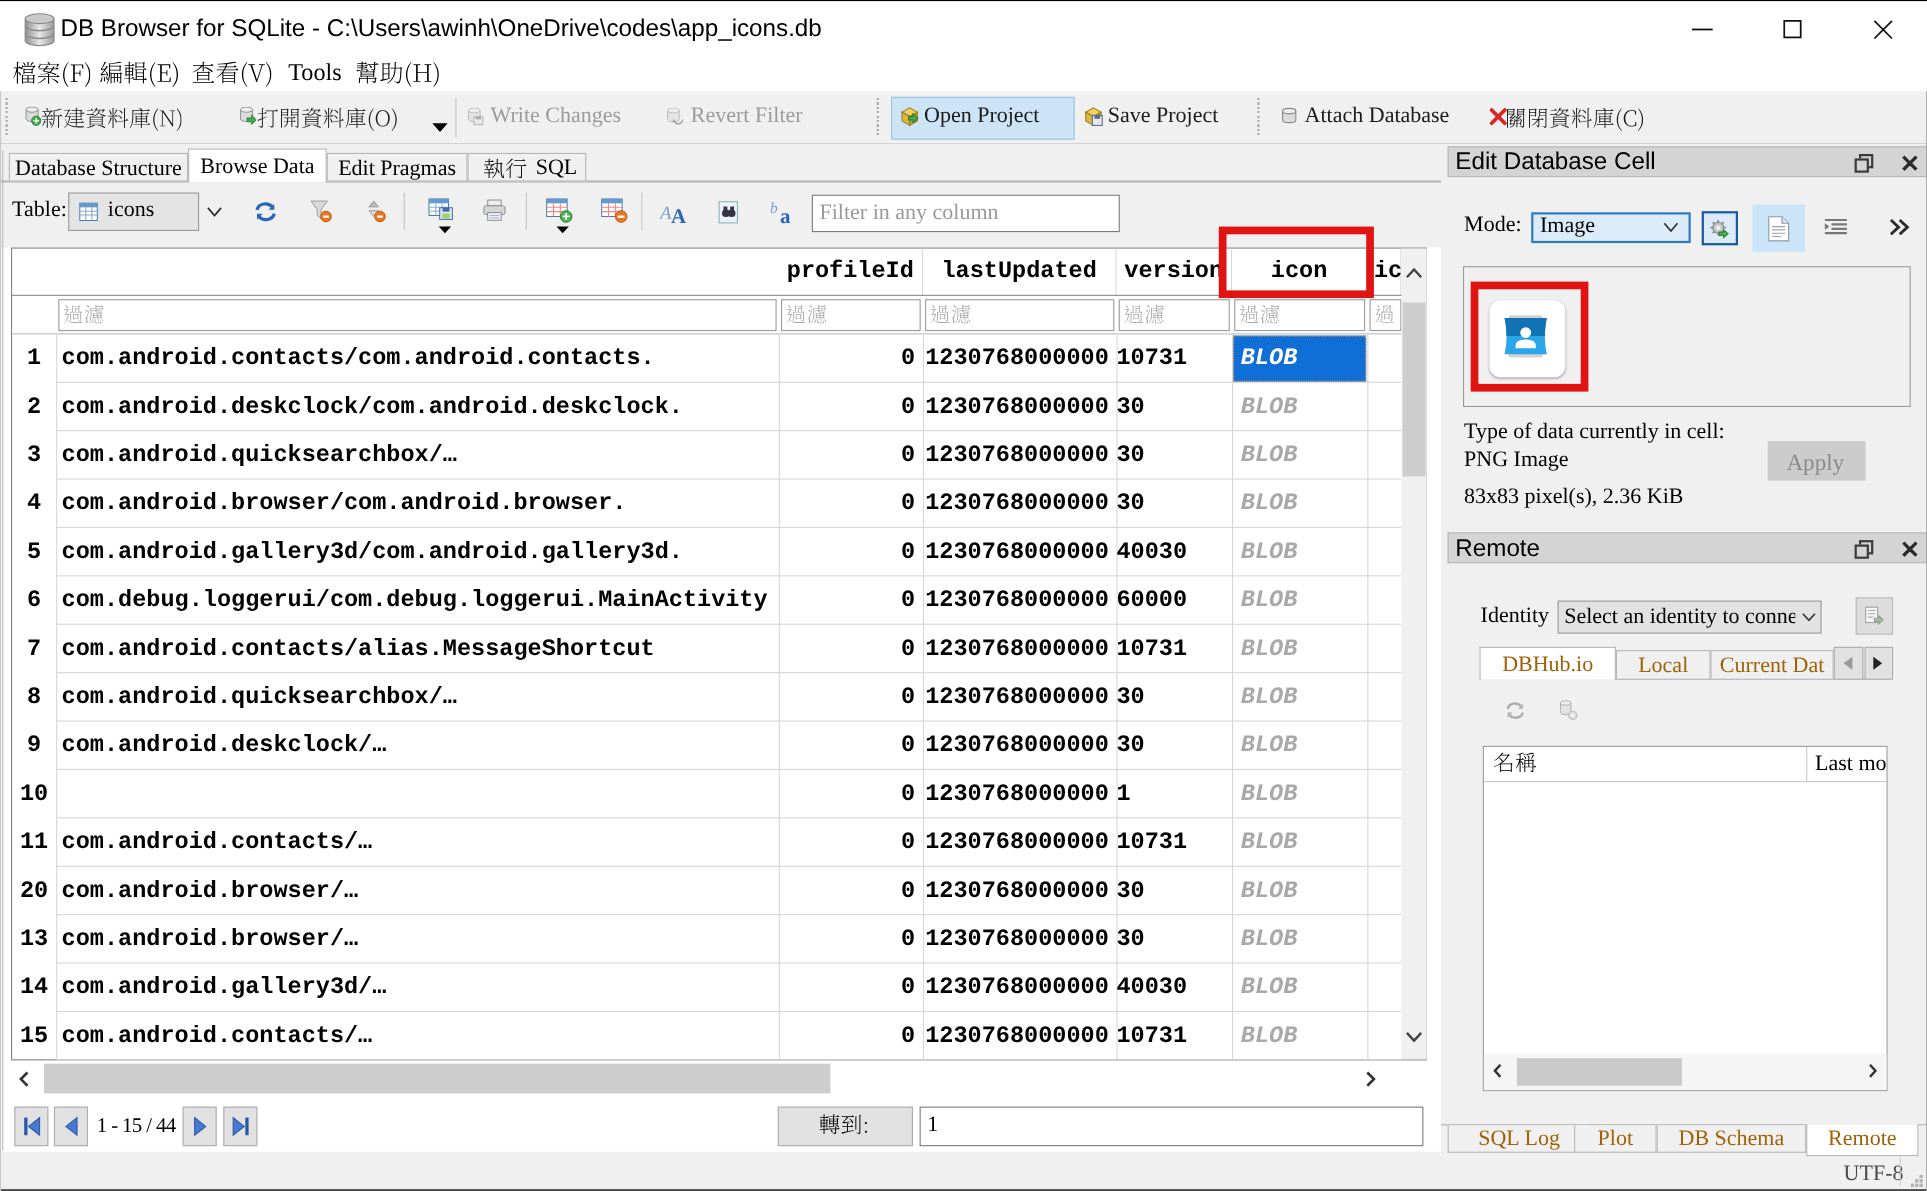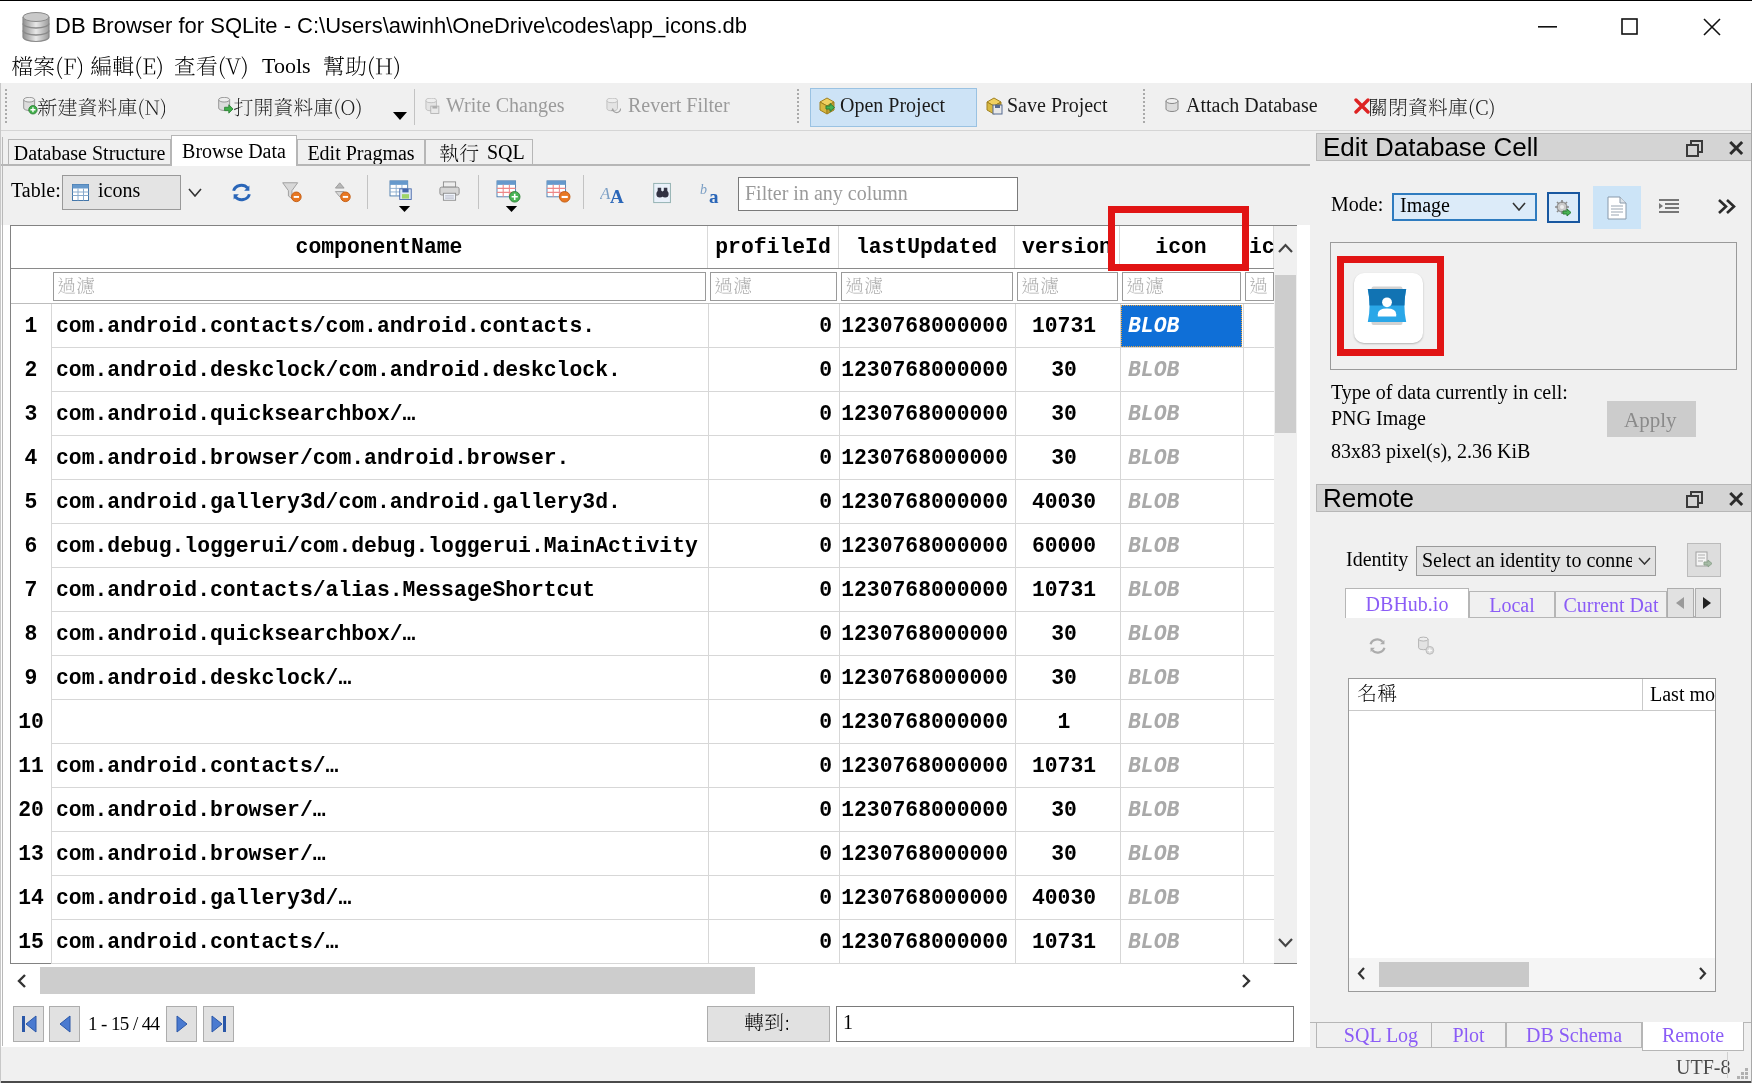--- a/index.html
+++ b/index.html
@@ -30,40 +30,40 @@
 #ghline { position:absolute; left:0; top:42px; width:100%; height:1px; background:#8a8a8a; }
 .fbox { position:absolute; top:46px; height:29px; background:#fff; border:1px solid #9a9a9a; color:#a9a9a9; font-size:21px; padding-left:6px; line-height:27px; }
 #fline { position:absolute; left:0; top:77px; width:100%; height:1px; background:#bdbdbd; }
 .gline { position:absolute; left:40px; width:1223px; height:1px; background:#d7d7d7; }
 .gvline { position:absolute; top:78px; bottom:0; width:1px; background:#d7d7d7; }
 .rn { position:absolute; left:0px; width:40px; height:44px; font-family:"Liberation Mono",monospace; font-weight:bold; font-size:21.4px; line-height:44px; text-align:center; }
 .c { position:absolute; height:44px; font-family:"Liberation Mono",monospace; font-weight:bold; font-size:21.4px; line-height:44px; white-space:pre; }
 .comp { left:45px; }
 .pid  { left:697px; width:124px; text-align:right; }
 .lu   { left:828px; width:169px; text-align:right; }
-.ver  { left:1004px; width:98px; text-align:center; }
+.ver  { left:1004px; width:98px; text-align:left; }
 .blob { left:1117px; color:#a9a9a9; font-style:italic; }
 .blobsel { position:absolute; left:1110px; width:121px; height:42px; background:#0f6fd7; color:#fff; font-family:"Liberation Mono",monospace; font-weight:bold; font-style:italic; font-size:21.4px; line-height:42px; padding-left:7px; outline:1px dotted #e8a33d; outline-offset:-1px; }
 
 
 .sb { position:absolute; background:#f0f0f0; }
 .sbthumb { position:absolute; background:#cdcdcd; }
 
 
 .navb { position:absolute; width:31px; height:36px; background:#e1e1e1; border:1px solid #adadad; }
 
 
-.dockhdr { position:absolute; left:1316px; width:436px; height:28px; background:#d4d4d4; border:1px solid #b7b7b7; font-family:"Liberation Sans",sans-serif; font-size:26px; color:#000; padding-left:6px; line-height:26px; }
+.dockhdr { position:absolute; left:1316px; width:436px; height:28px; background:#d4d4d4; border:1px solid #b7b7b7; font-family:"Liberation Sans",sans-serif; font-size:22px; color:#000; padding-left:6px; line-height:26px; }
 .flicon { position:absolute; width:13px; height:13px; border:2px solid #3a3a3a; background:#d4d4d4; }
 .xicon { position:absolute; font-family:"Liberation Sans",sans-serif; font-weight:bold; color:#2b2b2b; font-size:22px; }
 
 .serif { position:absolute; font-size:20px; color:#000; white-space:nowrap; }
 
 
-.rtab { position:absolute; font-size:20px; white-space:nowrap; overflow:hidden; color:#8b5cf6; text-align:center; border:1px solid #b6b6b6; background:#f0f0f0; }
+.rtab { position:absolute; font-size:20px; white-space:nowrap; overflow:hidden; color:#a16207; text-align:center; border:1px solid #b6b6b6; background:#f0f0f0; }
 
 .redbox { position:absolute; border:7px solid #e11414; z-index:50; }
 </style></head>
 <body>
 <svg width="0" height="0" style="position:absolute">
     <defs>
       <path id="c27284" d="M49 604H245L284 652Q284 652 296 642Q309 632 326 618Q343 604 357 590Q355 582 348 578Q342 574 331 574H57ZM175 604H221V588Q200 468 159 360Q118 251 50 160L35 173Q72 235 100 305Q127 375 146 451Q164 527 175 604ZM186 838 266 828Q264 818 256 811Q249 804 231 801V-51Q231 -55 226 -60Q220 -64 212 -68Q204 -71 196 -71H186ZM231 438Q274 416 300 394Q326 372 339 352Q352 331 354 315Q357 299 352 288Q346 278 336 276Q325 275 312 284Q305 307 289 334Q273 361 254 387Q235 413 219 432ZM469 403H806V373H469ZM410 661H896V631H410ZM458 540V565L513 540H794L817 567L875 523Q870 518 862 514Q854 510 840 508V356Q840 353 828 346Q817 339 803 339H797V510H501V349Q501 346 491 339Q481 332 464 332H458ZM421 148H870V118H421ZM416 8H870V-22H416ZM396 284V309L451 284H857L881 313L941 267Q936 262 928 258Q919 253 904 251V-54Q904 -57 892 -64Q881 -70 867 -70H860V254H439V-55Q439 -58 429 -65Q419 -72 402 -72H396ZM623 284H667V1H623ZM624 828 700 820Q699 810 692 804Q685 797 668 794V639H624ZM439 817Q478 798 502 778Q526 758 538 739Q549 720 550 704Q552 689 546 680Q541 670 530 668Q520 667 508 676Q504 697 490 722Q477 746 460 770Q444 793 428 810ZM877 661H866L899 696L962 634Q958 629 948 628Q939 626 925 625Q912 608 891 586Q870 563 854 549L838 556Q844 569 852 588Q859 608 866 628Q873 648 877 661ZM404 699H423Q436 641 424 600Q413 558 393 539Q385 532 374 528Q363 523 353 524Q343 526 337 534Q330 545 336 557Q341 569 353 579Q373 594 389 629Q405 664 404 699ZM810 820 892 797Q888 788 879 782Q870 777 853 777Q834 746 804 709Q773 672 743 642H720Q736 667 752 698Q769 729 784 761Q799 793 810 820Z"></path>
       <path id="c26696" d="M394 125Q389 120 378 118Q366 116 351 124Q287 58 208 10Q130 -37 58 -62L48 -43Q118 -12 198 46Q277 104 341 179ZM614 157Q695 130 750 104Q804 77 838 53Q871 29 886 10Q901 -10 902 -23Q902 -36 892 -40Q883 -45 867 -40Q848 -21 816 3Q785 27 748 53Q711 79 674 102Q636 126 604 144ZM757 621Q749 601 718 603Q704 542 670 492Q636 441 571 401Q506 361 399 332Q292 304 131 286L126 303Q280 323 382 354Q484 385 545 428Q606 470 636 524Q667 579 677 645ZM279 462Q414 444 509 424Q604 405 666 386Q727 367 762 350Q796 332 808 318Q821 305 818 297Q815 289 802 288Q789 286 773 293Q717 322 638 348Q558 375 460 398Q362 422 250 442ZM250 442Q270 463 296 494Q321 526 347 561Q373 596 394 628Q415 660 427 681L502 644Q497 636 486 632Q475 628 450 635L468 645Q452 622 424 585Q395 548 363 509Q331 470 304 440ZM844 609Q844 609 856 599Q869 589 886 574Q904 560 918 546Q915 530 892 530H96L87 560H803ZM556 333Q555 323 546 316Q538 309 519 307V-53Q519 -56 514 -60Q509 -65 501 -68Q493 -71 484 -71H475V343ZM873 290Q873 290 880 284Q888 278 900 268Q912 258 926 247Q939 236 950 225Q946 209 924 209H64L55 239H831ZM443 844Q480 833 502 818Q524 803 534 787Q545 771 546 757Q548 743 542 734Q536 725 526 723Q516 721 504 730Q500 757 478 787Q456 817 432 835ZM846 729 880 763 943 702Q933 695 905 693Q894 676 876 655Q857 634 840 620L824 628Q832 647 842 678Q853 709 857 729ZM149 767Q162 725 160 693Q158 661 148 640Q137 618 122 607Q109 597 92 595Q74 593 67 605Q61 616 67 628Q73 639 84 646Q109 660 122 694Q136 729 130 766ZM889 729V699H134V729Z"></path>
       <path id="c40" d="M151 299Q151 206 167 127Q183 48 220 -32Q258 -111 324 -205L306 -220Q197 -101 146 25Q94 151 94 299Q94 447 146 573Q197 699 306 818L324 803Q258 709 220 630Q182 550 166 471Q151 392 151 299Z"></path>
       <path id="c70" d="M56 0V29L188 40H209L348 29V0ZM162 0Q164 83 164 166Q164 249 164 333V390Q164 474 164 558Q164 641 162 723H233Q232 641 232 556Q231 471 231 377V357Q231 255 232 169Q232 83 233 0ZM198 350V383H440V350ZM433 244 420 354V379L433 487H465V244ZM56 694V723H198V684H188ZM548 548 520 715 555 689H198V723H578L586 548Z"></path>
@@ -366,21 +366,20 @@
 <svg class="abs" style="left:700px;top:182px" width="26" height="22" viewBox="0 0 26 22">
   <text x="0" y="12" font-family="Liberation Serif" font-size="14" font-style="italic" fill="#7a9ec4">b</text>
   <text x="9" y="21" font-family="Liberation Serif" font-size="19" font-weight="bold" fill="#2a66b8">a</text>
 </svg>
 
 <div class="abs" style="left:738px;top:177px;width:280px;height:34px;background:#fff;border:1px solid #7a7a7a"></div>
 <div class="serif" style="left:745px;top:182px;color:#9a9a9a">Filter in any column</div>
 
 <div id="grid">
 
-  <div class="ghead" style="left:40px;width:657px">componentName</div>
   <div class="ghead" style="left:697px;width:131px">profileId</div>
   <div class="ghead" style="left:828px;width:176px">lastUpdated</div>
   <div class="ghead" style="left:1004px;width:105px">version</div>
   <div class="ghead" style="left:1109px;width:123px">icon</div>
   <div class="ghead" style="left:1232px;width:31px;text-align:left;padding-left:6px">ic</div>
   <div id="ghline"></div>
 
   <div class="fbox" style="left:42px;width:653px"></div>
   <div class="fbox" style="left:699px;width:127px"></div>
   <div class="fbox" style="left:830px;width:172px"></div>

